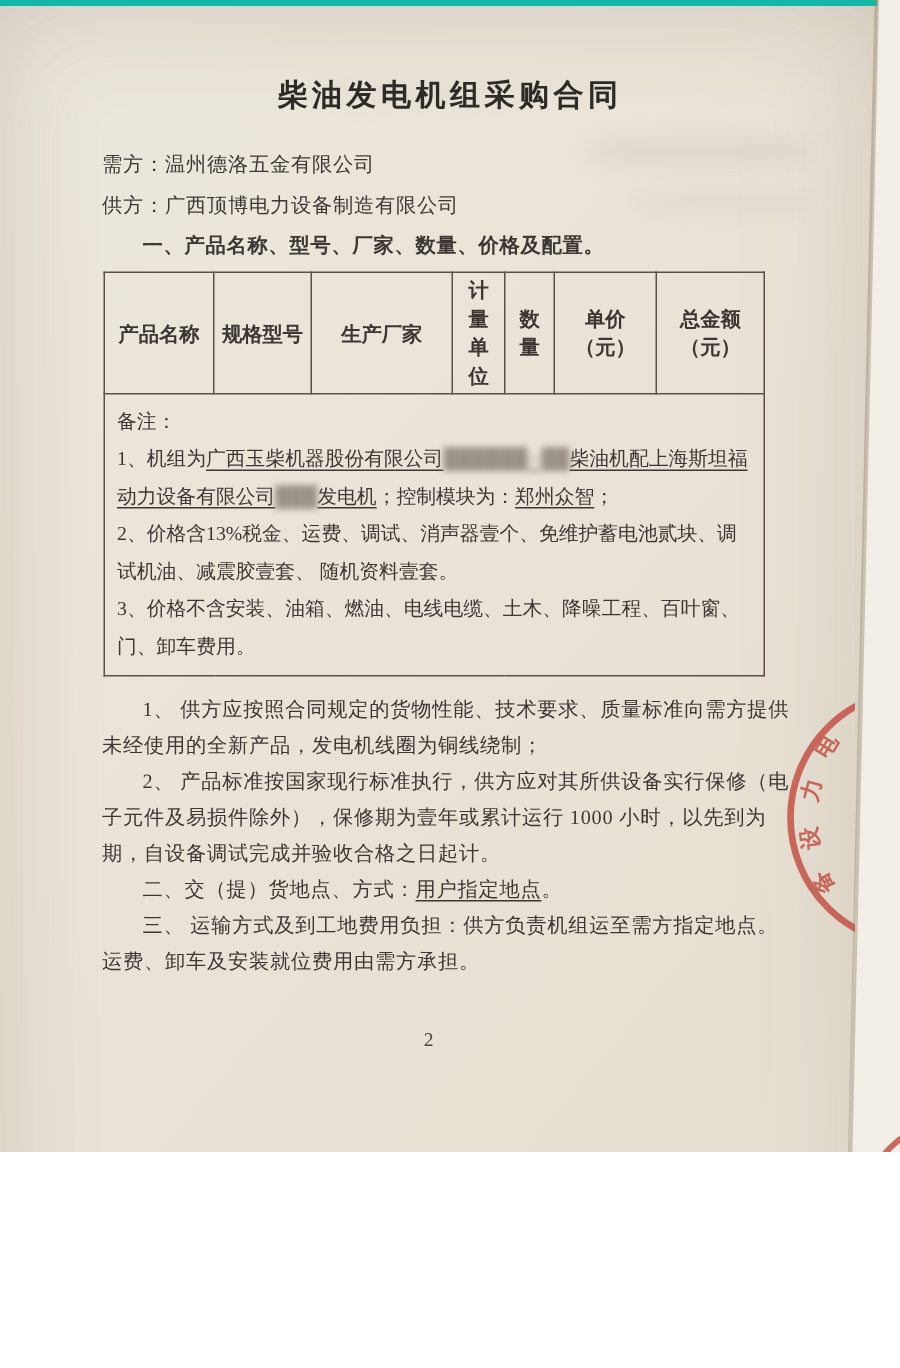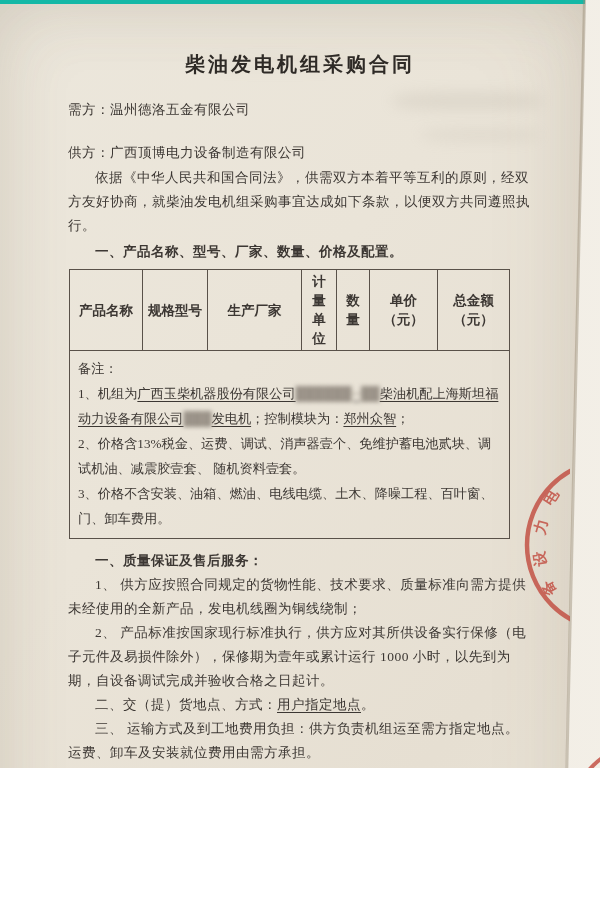--- a/index.html
+++ b/index.html
@@ -37,21 +37,21 @@
 
   .content{
     position:absolute;left:68px;top:52px;width:464px;
     color:#3c3733;font-size:13.5px;line-height:24px;letter-spacing:.5px;
   }
   .title{
     font-size:20px;font-weight:bold;text-align:center;letter-spacing:3px;
     color:#2e2a26;margin:0 0 20px 0;
   }
   p{margin:0;}
-  .party{line-height:27px;margin-top:16px;}
+  .party{line-height:27px;}
   .indent{text-indent:2em;}
   .s1-heading{text-indent:2em;font-weight:600;margin-top:2px;}
 
   table{
     border-collapse:collapse;width:440px;margin:5px 0 10px 1px;
     table-layout:fixed;color:#3c3733;
   }
   th,td{
     border:1px solid #595149;padding:2px 4px;text-align:center;
     font-size:13px;line-height:19px;word-break:break-all;letter-spacing:0;
@@ -82,21 +82,20 @@
   <div class="ghost g2"></div>
   <div class="ghost g3"></div>
   <div class="smudge"></div>
 
   <div class="content">
     <h1 class="title">柴油发电机组采购合同</h1>
 
     <p class="party"><span>需方：</span><span>温州德洛五金有限公司</span></p>
     <p class="party"><span>供方：</span><span>广西顶博电力设备制造有限公司</span></p>
 
-    <p class="indent">依据《中华人民共和国合同法》，供需双方本着平等互利的原则，经双方友好协商，就柴油发电机组采购事宜达成如下条款，以便双方共同遵照执行。</p>
     <p class="s1-heading">一、产品名称、型号、厂家、数量、价格及配置。</p>
 
     <table>
       <colgroup>
         <col style="width:73px">
           <col style="width:65px">
           <col style="width:94px">
         <col style="width:35px">
           <col style="width:33px">
           <col style="width:68px">
@@ -117,21 +116,20 @@
           <p>备注：</p>
           <p><span>1、机组为</span><u>广西玉柴机器股份有限公司</u><u><span class="blur-txt">██████─██</span></u><u>柴油机配上海斯坦福动力设备有限公司</u><u><span class="blur-txt">███</span></u><u>发电机</u><span>；控制模块为：</span><u>郑州众智</u><span>；</span></p>
           <p>2、价格含13%税金、运费、调试、消声器壹个、免维护蓄电池贰块、调试机油、减震胶壹套、 随机资料壹套。</p>
           <p>3、价格不含安装、油箱、燃油、电线电缆、土木、降噪工程、百叶窗、门、卸车费用。</p>
         </td>
       </tr>
     </tbody>
       </table>
 
     <div class="terms">
-      <p class="indent" style="font-weight:600;">一、质量保证及售后服务：</p>
       <p class="indent">1、 供方应按照合同规定的货物性能、技术要求、质量标准向需方提供未经使用的全新产品，发电机线圈为铜线绕制；</p>
       <p class="indent">2、 产品标准按国家现行标准执行，供方应对其所供设备实行保修（电子元件及易损件除外），保修期为壹年或累计运行 1000 小时，以先到为期，自设备调试完成并验收合格之日起计。</p>
       <p class="indent"><span>二、交（提）货地点、方式：</span><u>用户指定地点</u><span>。</span></p>
       <p class="indent">三、 运输方式及到工地费用负担：供方负责机组运至需方指定地点。运费、卸车及安装就位费用由需方承担。</p>
     </div>
 
     <div class="pagenum">2</div>
   </div>
 
   <svg class="stamp" style="left:488px;top:452px;" width="82" height="196" viewBox="0 0 82 196">

